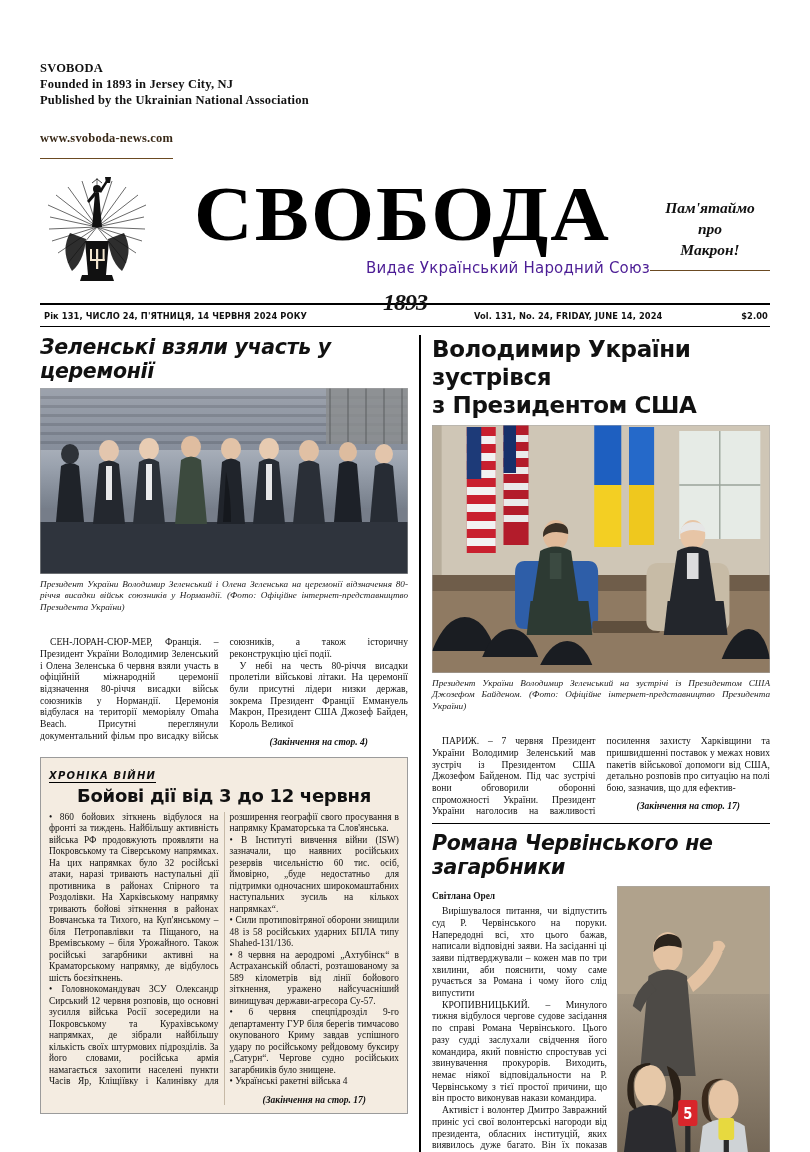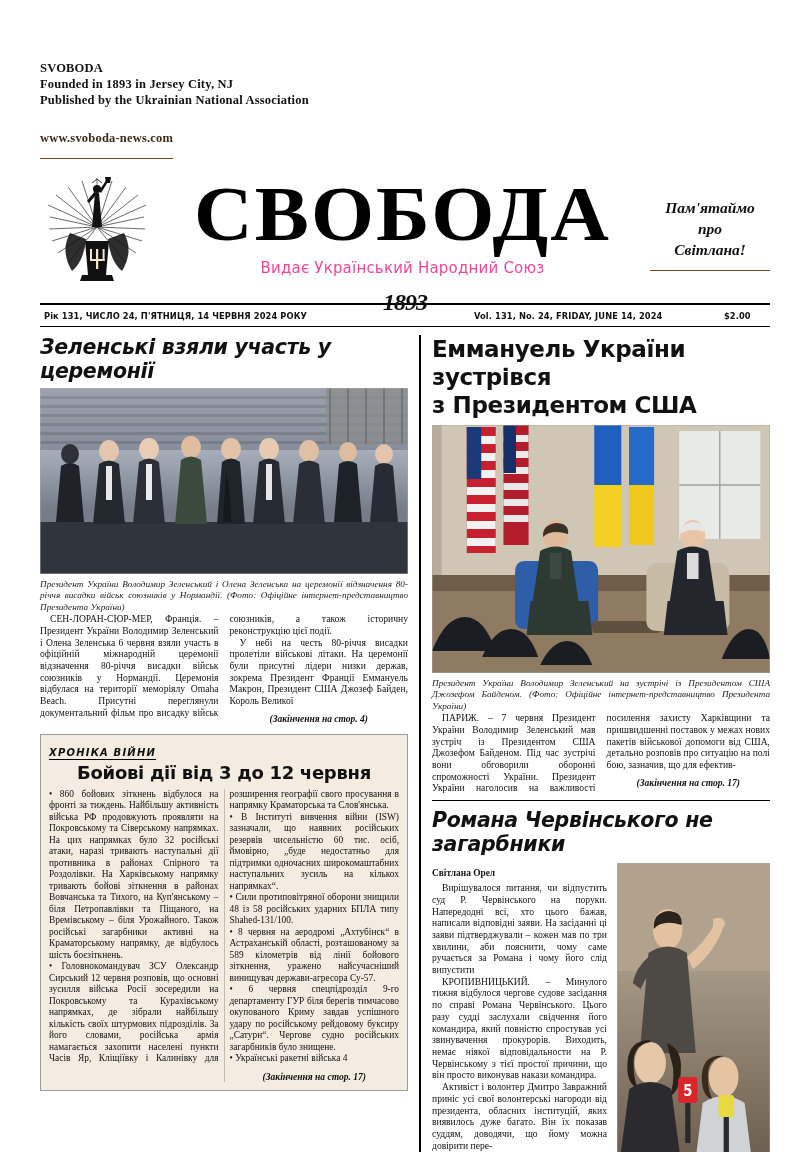--- a/index.html
+++ b/index.html
@@ -49,21 +49,22 @@
     line-height: 82px;
     letter-spacing: 2px;
     color: #000;
     transform: scaleX(1.04);
   }
   .subtitle {
     font-family: "DejaVu Sans", sans-serif;
     font-size: 15px;
     letter-spacing: .2px;
     margin-top: 4px;
-    color: #ec4899;
+    color: #4c1d95;
+    text-align: right;
   }
   .remember {
     flex: 0 0 120px;
     text-align: center;
     font-family: "Liberation Serif", serif;
     font-style: italic;
     font-weight: bold;
     font-size: 15.5px;
     line-height: 21px;
     padding-top: 4px;
@@ -81,21 +82,21 @@
     display: flex;
     align-items: center;
     font-family: "DejaVu Sans", sans-serif;
     font-size: 8.3px;
     font-weight: bold;
     letter-spacing: .1px;
   }
   .dateline .left { flex: 0 0 370px; padding-left: 4px; }
   .dateline .mid { flex: 1 1 auto; text-align: center; }
   .dateline .right { flex: 0 0 250px; text-align: left; }
-  .dateline .price { flex: 0 0 46px; padding-right: 2px; }
+  .dateline .price { flex: 0 0 46px; text-align: right; padding-right: 2px; }
   .year-1893 {
     position: absolute;
     left: 50%; transform: translateX(-50%);
     top: -16px;
     font-family: "Liberation Serif", serif;
     font-style: italic;
     font-size: 24px;
     color: #111;
     letter-spacing: -1px;
   }
@@ -131,21 +132,21 @@
     font-family: "Liberation Serif", serif;
     font-style: italic;
     font-size: 9.2px;
     line-height: 11.4px;
     text-align: justify;
     padding-top: 5px;
     color: #1a1a1a;
   }
 
   
-  .body2 { column-count: 2; column-gap: 11px; margin-top: 0; }
+  .body2 { column-count: 2; column-gap: 11px; margin-top: 23px; }
   p.bt {
     font-family: "Liberation Serif", serif;
     font-size: 9.6px;
     line-height: 11.7px;
     text-align: justify;
     text-indent: 10px;
     hyphens: auto;
   }
   p.jump {
     font-family: "Liberation Serif", serif;
@@ -274,21 +275,21 @@
     </div>
 
     <div class="title-wrap">
       <div class="svoboda-title">СВОБОДА</div>
       <div class="subtitle">Видає Український Народний Союз</div>
     </div>
 
     <div class="remember">
       <div>Пам'ятаймо</div>
       <div>про</div>
-      <div>Світлана!</div>
+      <div>Макрон!</div>
       <div class="rule"></div>
     </div>
   </div>
 
   <div class="dateline">
     <div class="left">Рік 131, ЧИСЛО 24, П'ЯТНИЦЯ, 14 ЧЕРВНЯ 2024 РОКУ</div>
     <div class="mid"></div>
     <div class="right">Vol. 131, No. 24, FRIDAY, JUNE 14, 2024</div>
     <div class="price">$2.00</div>
     <div class="year-1893">1893</div>
@@ -393,35 +394,35 @@
         <p class="jump">(Закінчення на стор. 4)</p>
       </div>
 
       <div class="chronicle">
         <div class="chron-kicker">ХРОНІКА ВІЙНИ</div>
         <div class="chron-title">Бойові дії від 3 до 12 червня</div>
         <div class="chron-cols">
           <p class="bt">860 бойових зіткнень відбулося на фронті за тиждень. Найбільшу активність війська РФ продовжують проявляти на Покровському та Сіверському напрямках. На цих напрямках було 32 російські атаки, наразі тривають наступальні дії противника в районах Спірного та Роздолівки. На Харківському напрямку тривають бойові зіткнення в районах Вовчанська та Тихого, на Куп'янському – біля Петропавлівки та Піщаного, на Времівському – біля Урожайного. Також російські загарбники активні на Краматорському напрямку, де відбулось шість боєзіткнень.</p>
           <p class="bt">Головнокомандувач ЗСУ Олександр Сирський 12 червня розповів, що основні зусилля війська Росії зосередили на Покровському та Курахівському напрямках, де зібрали найбільшу кількість своїх штурмових підрозділів. За його словами, російська армія намагається захопити населені пункти Часів Яр, Кліщіївку і Калинівку для розширення географії свого просування в напрямку Краматорська та Слов'янська.</p>
           <p class="bt">В Інституті вивчення війни (ISW) зазначали, що наявних російських резервів чисельністю 60 тис. осіб, ймовірно, „буде недостатньо для підтримки одночасних широкомаштабних наступальних зусиль на кількох напрямках“.</p>
-          <p class="bt">Сили протиповітряної оборони знищили 48 із 58 російських ударних БПЛА типу Shahed-131/100.</p>
+          <p class="bt">Сили протиповітряної оборони знищили 48 із 58 російських ударних БПЛА типу Shahed-131/136.</p>
           <p class="bt">8 червня на аеродромі „Ахтубінск“ в Астраханській області, розташованому за 589 кілометрів від лінії бойового зіткнення, уражено найсучасніший винищувач держави-агресора Су-57.</p>
           <p class="bt">6 червня спецпідрозділ 9-го департаменту ГУР біля берегів тимчасово окупованого Криму завдав успішного удару по російському рейдовому буксиру „Сатурн“. Чергове судно російських загарбників було знищене.</p>
           <p class="bt">Українські ракетні війська 4</p>
           <p class="jump">(Закінчення на стор. 17)</p>
         </div>
       </div>
     </div>
 
     <div class="divider-v"></div>
 
     <div class="col-right">
 
       <div class="headline-block">
-        <span>Еммануель України зустрівся</span><br>
+        <span>Володимир України зустрівся</span><br>
         <span>з Президентом США</span>
       </div>
 
       <div class="photo">
         <svg class="ph" viewBox="0 0 350 248" width="350" height="248" preserveAspectRatio="none">
           <defs>
             <linearGradient id="gB" x1="0" y1="0" x2="0" y2="1">
               <stop offset="0%" stop-color="#e8e2d6"></stop>
                 <stop offset="100%" stop-color="#b9ae9d"></stop>
             </linearGradient>

